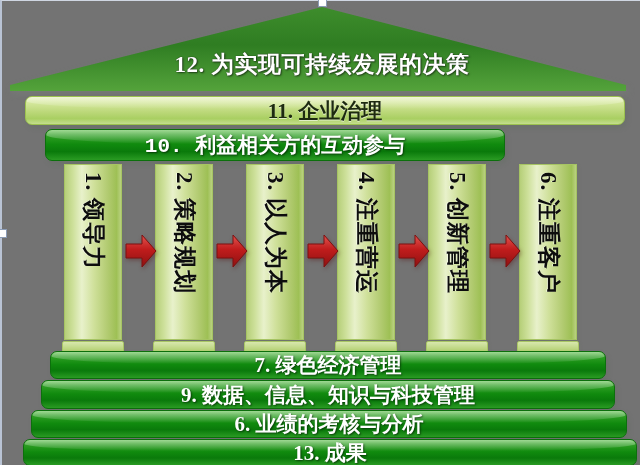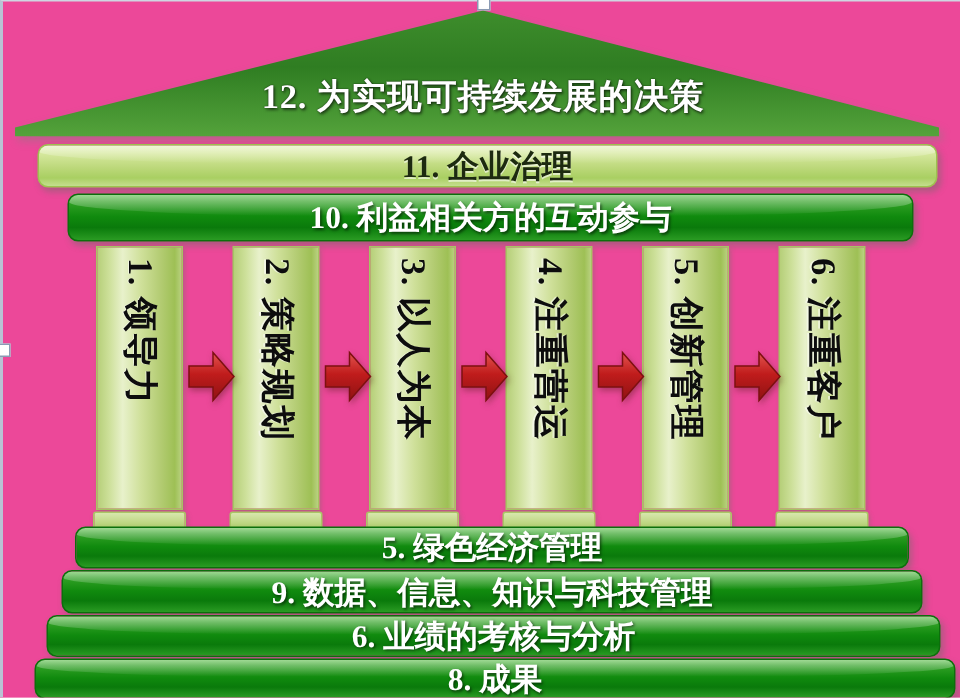--- a/index.html
+++ b/index.html
@@ -5,21 +5,21 @@
   html,body{margin:0;padding:0;}
   body{
     width:640px;height:465px;
     background:#ffffff;
     font-family:"Liberation Serif","DejaVu Serif",serif;
     overflow:hidden;
   }
   #stage{
     position:relative;
     width:640px;height:465px;
-    background:#ec4899;
+    background:#737373;
     box-sizing:border-box;
     border-left:2px solid #b9c3d4;
     border-top:1px solid #cfd6e2;
   }
   
   .handle{
     position:absolute;width:7px;height:7px;
     background:#ffffff;border:1px solid #8b9bb5;
   }
   .handle.top{left:316px;top:-3px;}
@@ -74,21 +74,21 @@
     text-shadow:1px 1px 2px rgba(0,0,0,.55);
   }
   .beam .gloss{
     position:absolute;left:0;right:0;top:0;height:45%;
     background:linear-gradient(180deg,rgba(255,255,255,.45),rgba(255,255,255,0));
     border-radius:7px 7px 50% 50%/7px 7px 14px 14px;
     z-index:1;pointer-events:none;
   }
 
   #beam11{left:23px;top:95px;width:600px;height:29px;}
-  #beam10{left:43px;top:128px;width:564px;height:32px;}
+  #beam10{left:43px;top:128px;width:460px;height:32px;font-family:Liberation Mono, monospace;}
   #beam7 {left:48px;top:350px;width:556px;height:28px;}
   #beam8 {left:39px;top:379px;width:574px;height:29px;}
   #beam9 {left:29px;top:409px;width:596px;height:28px;}
   #beam13{left:21px;top:438px;width:614px;height:27px;}
 
   
   .column{
     position:absolute;top:163px;width:58px;height:176px;
     background:linear-gradient(90deg,#b6cf79 0%,#cde09a 14%,#e8f1cb 30%,#cfe09a 52%,#b2cb71 76%,#9ec055 92%,#b9d180 100%);
     border:1px solid #a6c463;
@@ -215,28 +215,28 @@
     </svg>
   </div>
   <div class="arrow ar5">
     <svg viewBox="0 0 32 36" aria-hidden="true">
       <polygon points="1,11 17,11 17,2 31,18 17,34 17,25 1,25" fill="url(#arg)" stroke="#7d1010" stroke-width="1"></polygon>
     </svg>
   </div>
 
   <div class="beam dark" id="beam7">
     <div class="gloss"></div>
-    <span>5. 绿色经济管理</span>
+    <span>7. 绿色经济管理</span>
   </div>
   <div class="beam dark" id="beam8">
     <div class="gloss"></div>
     <span>9. 数据、信息、知识与科技管理</span>
   </div>
   <div class="beam dark" id="beam9">
     <div class="gloss"></div>
     <span>6.  业绩的考核与分析</span>
   </div>
   <div class="beam dark" id="beam13">
     <div class="gloss"></div>
-    <span>8. 成果</span>
+    <span>13. 成果</span>
   </div>
 
 </div>
 
 </body></html>

